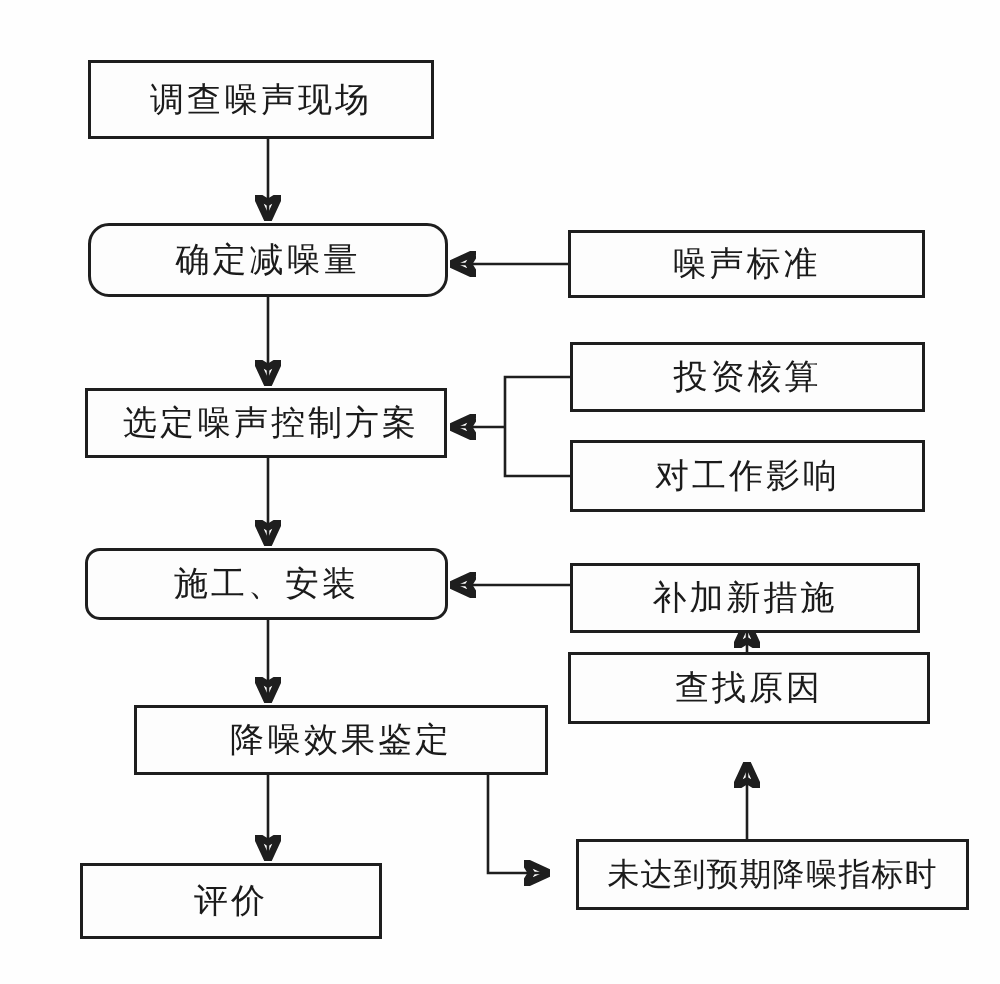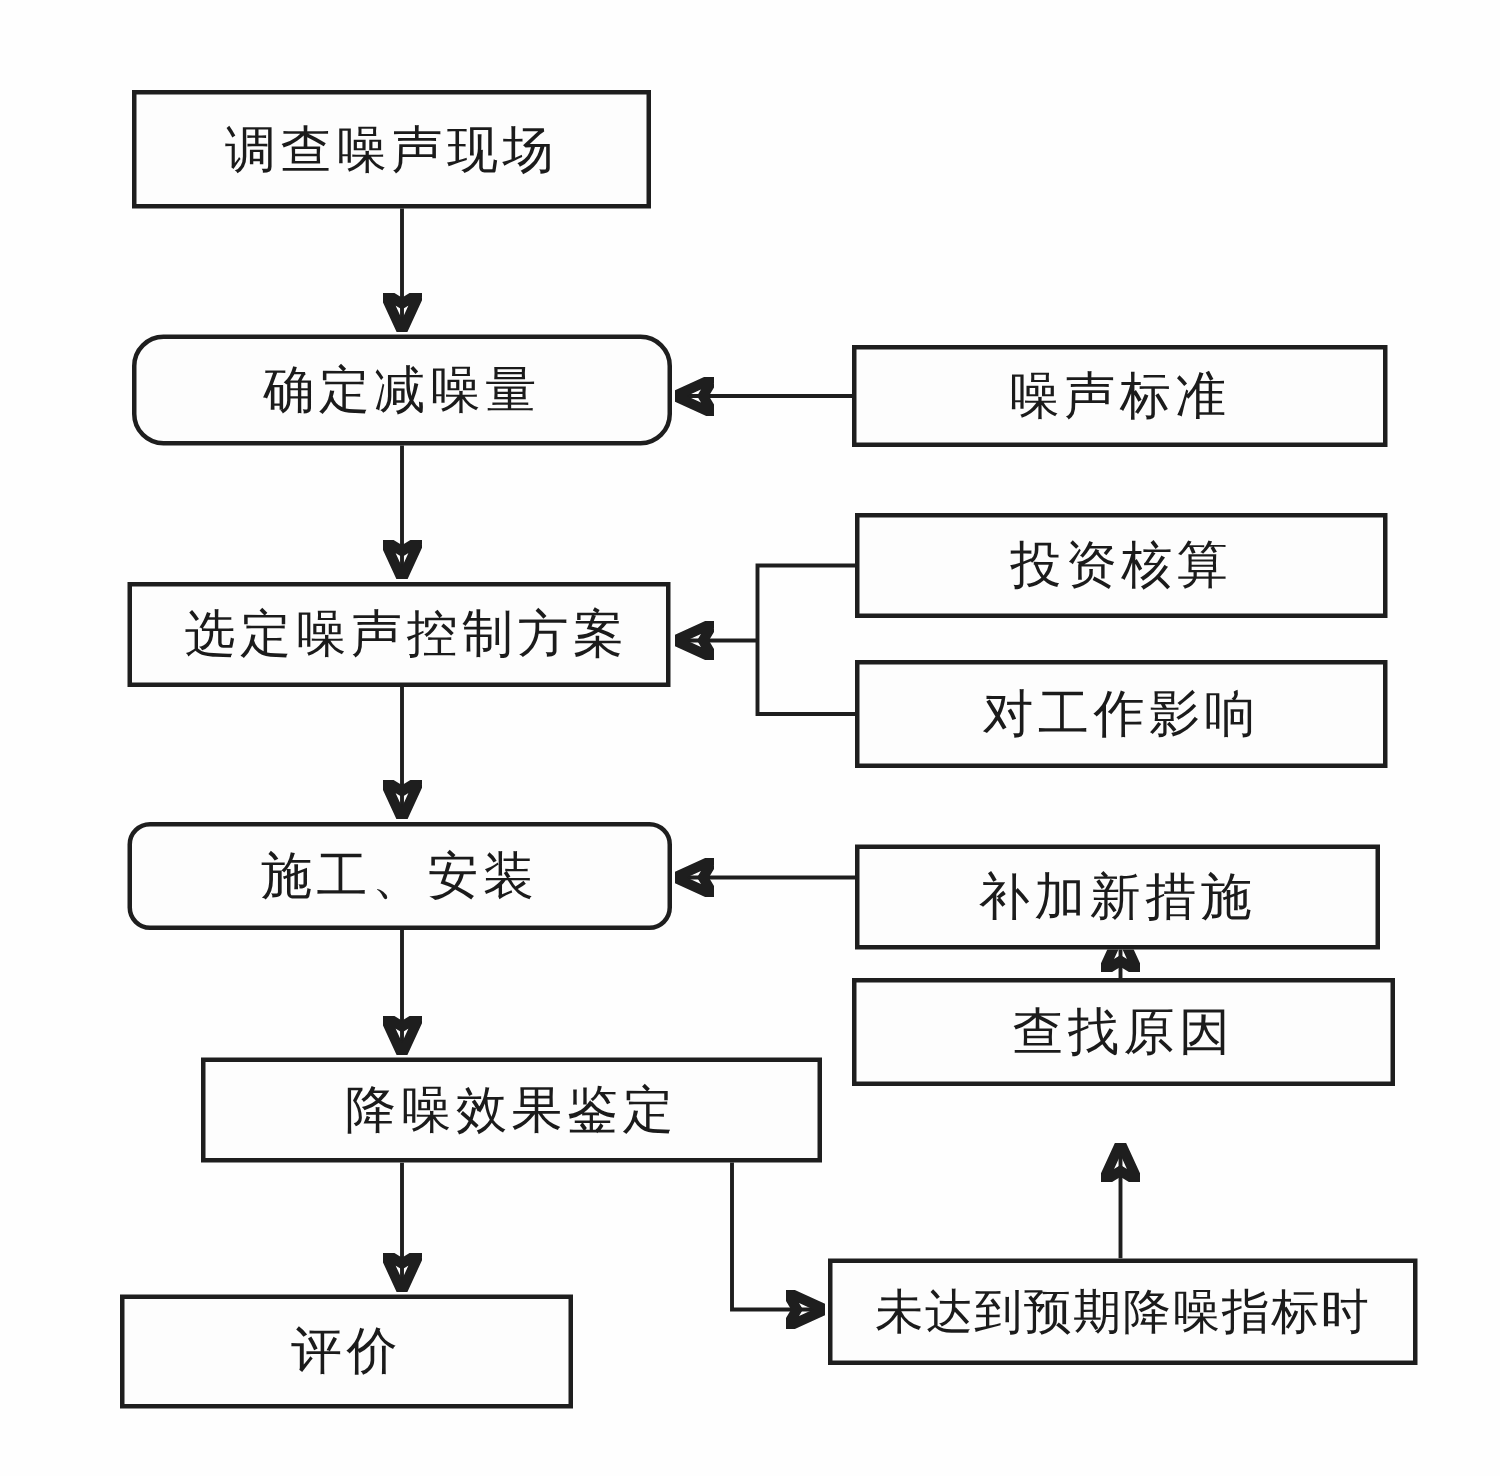--- a/index.html
+++ b/index.html
@@ -14,21 +14,21 @@
     position:absolute;
     border:3px solid #1e1e1e;
     background:#fdfdfd;
     display:flex;align-items:center;justify-content:center;
     color:#1b1b1b;
     font-size:34px;
     letter-spacing:3px;
     box-sizing:border-box;
     white-space:nowrap;
   }
-  .node.small-text{font-size:32px;letter-spacing:1px;}
+  .node.small-text{font-size:32px;letter-spacing:1px;margin-left:24px;}
   
   .n-survey        {left:88px;  top:60px;  width:346px; height:79px;justify-content:center;}
   .n-determine     {left:88px;  top:223px; width:360px; height:74px;border-radius:21px;}
   .n-select-plan   {left:85px;  top:388px; width:362px; height:70px;padding-left:10px;}
   .n-construct     {left:85px;  top:548px; width:363px; height:72px;border-radius:15px;}
   .n-appraise      {left:100px;  top:705px; width:414px; height:70px;margin-left:34px;}
   .n-evaluate      {left:80px;  top:863px; width:302px; height:76px;}
   
   .n-noise-standard{left:568px; top:230px; width:357px; height:68px;}
   .n-investment    {left:570px; top:342px; width:355px; height:70px;}

